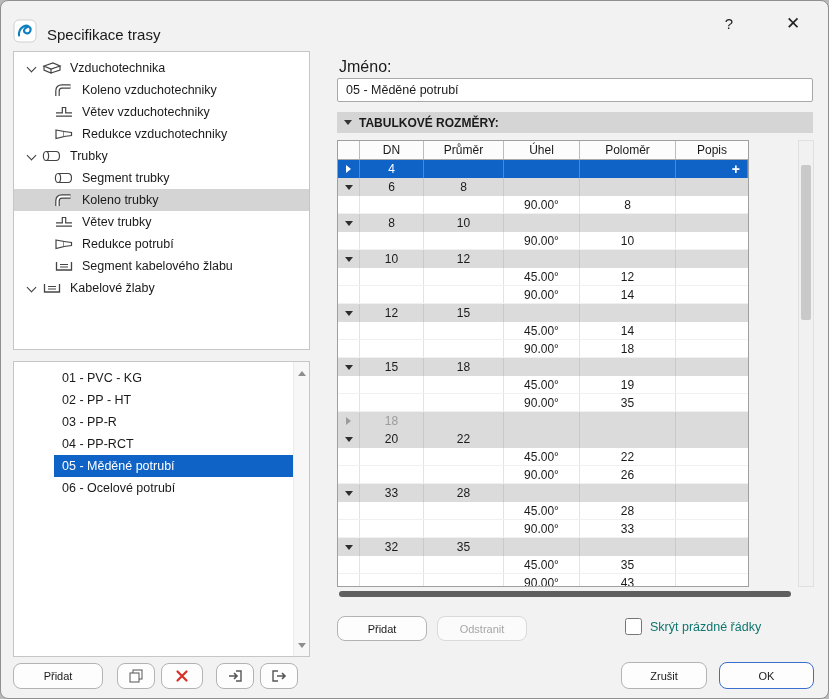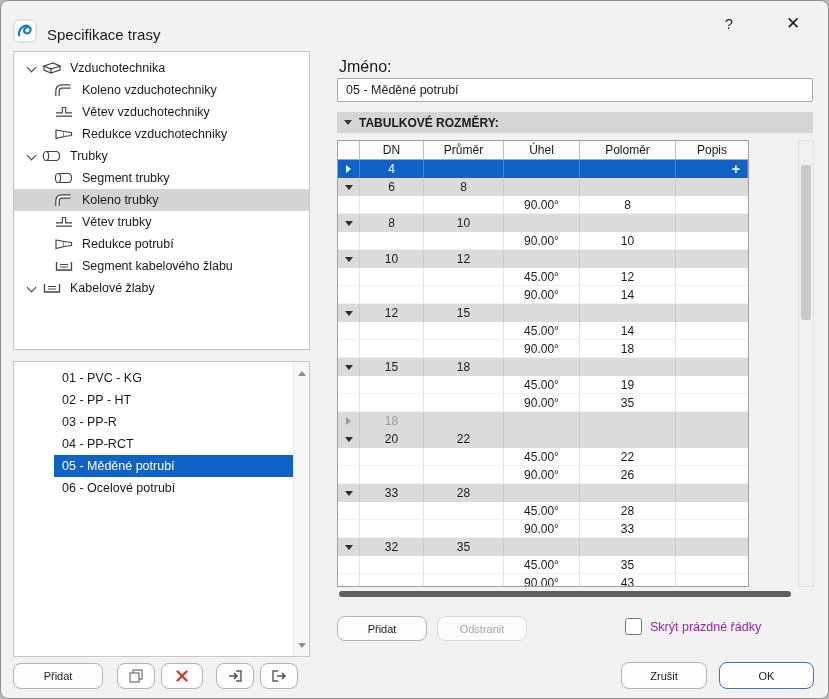--- a/index.html
+++ b/index.html
@@ -70,21 +70,21 @@
   .plus{position:absolute;right:8px;top:0;height:18px;display:flex;align-items:center;font-size:14px;font-weight:bold;color:#fff;}
 
   .vscroll{position:absolute;left:797px;top:139px;width:16px;height:447px;background:#f1f1f1;border:1px solid #e0e0e0;}
   .vthumb{position:absolute;left:2px;right:2px;top:24px;height:155px;background:#c9c9c9;border-radius:2px;}
   .hscroll{position:absolute;left:336px;top:590px;width:477px;height:7px;}
   .hthumb{position:absolute;left:2px;top:0;width:452px;height:6px;background:#5f5f5f;border-radius:3px;}
 
   #b-add-r{left:336px;top:615px;width:90px;height:25px;}
   #b-rem{left:436px;top:615px;width:90px;height:25px;color:#a6a6a6;border-color:#dadada;background:#fbfbfb;}
   .chk{position:absolute;left:624px;top:617px;width:17px;height:17px;accent-color:#0f62c6;}
-  .chklbl{position:absolute;left:649px;top:619px;font-size:12.5px;color:#a21caf;}
+  .chklbl{position:absolute;left:649px;top:619px;font-size:12.5px;color:#0f766e;}
 
   #b-cancel{left:620px;top:661px;width:86px;height:27px;}
   #b-ok{left:718px;top:661px;width:95px;height:27px;border:1.5px solid #3a6fd0;}
 </style>
 </head>
 <body>
 
 <svg width="0" height="0" style="position:absolute">
   <symbol id="i-box" viewBox="0 0 20 14">
     <path d="M2 5 L11 2 L18 5 L9 8 Z" fill="#fff" stroke="#444" stroke-width="1.2"></path>

